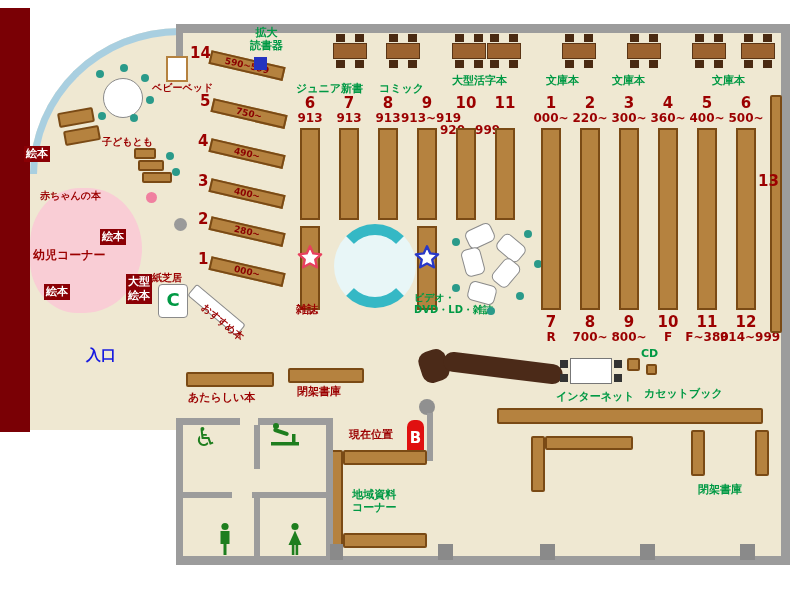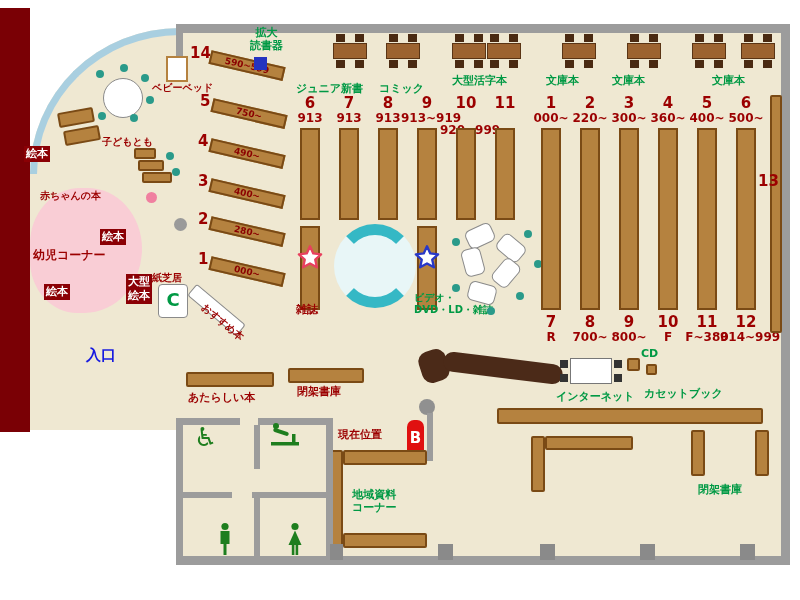--- a/index.html
+++ b/index.html
@@ -241,21 +241,21 @@
   <div class="range" style="left:681px;top:330px">F~380</div>
   <div class="range" style="left:720px;top:330px">914~999</div>
 
   <div class="shelf" style="left:770px;top:95px;width:12px;height:238px"></div>
   <div class="lnum" style="left:758px;top:172px">13</div>
 
   <div class="counter" style="left:420px;top:350px;width:28px;height:32px;transform:rotate(-18deg)"></div>
   <div class="counter" style="left:443px;top:358px;width:120px;height:20px;transform:rotate(7deg)"></div>
   <div class="abs" style="left:419px;top:399px;width:16px;height:16px;background:#909090;border-radius:50%"></div>
   <div class="wall" style="left:427px;top:413px;width:6px;height:48px"></div>
-  <div class="rlabel" style="left:338px;top:428px">現在位置</div>
+  <div class="rlabel" style="left:349px;top:428px">現在位置</div>
   <div class="abs" style="left:407px;top:420px;width:17px;height:37px;background:#e01010;border-radius:7px;text-align:center">
     <span style="color:#fff;font-weight:bold;font-size:15px;line-height:36px">B</span>
   </div>
 
   <div class="shelf" style="left:186px;top:372px;width:88px;height:15px"></div>
   <div class="rlabel" style="left:188px;top:391px">あたらしい本</div>
   <div class="shelf" style="left:288px;top:368px;width:76px;height:15px"></div>
   <div class="rlabel" style="left:297px;top:385px">閉架書庫</div>
 
   <div class="abs" style="left:570px;top:358px;width:42px;height:26px;background:#fff;border:1.5px solid #777;box-sizing:border-box"></div>

